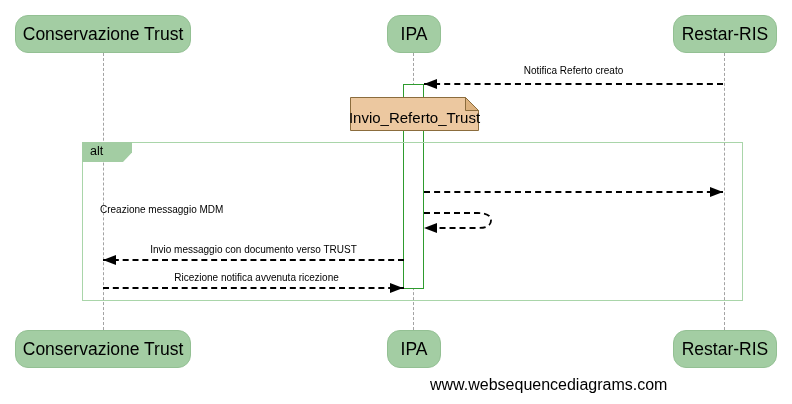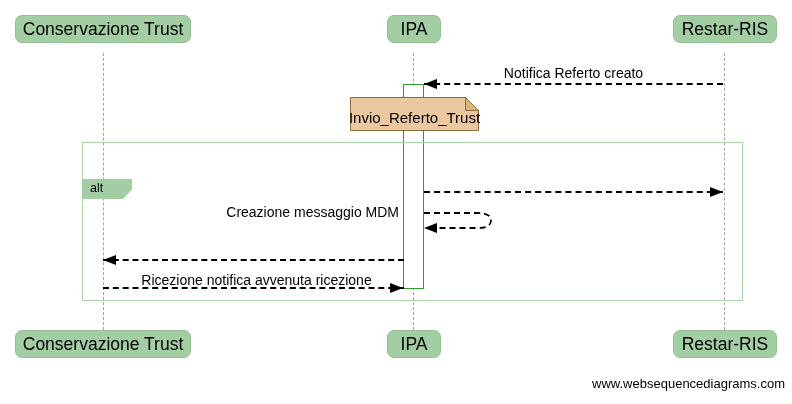--- a/index.html
+++ b/index.html
@@ -4,22 +4,22 @@
 <style>
   html,body { margin:0; padding:0; background:#fff; }
   .canvas {
     position:relative; width:792px; height:404px; background:#ffffff;
     font-family:"Liberation Sans", sans-serif; color:#000; overflow:hidden;
   }
   .lifeline {
     position:absolute; width:0; border-left:1px dashed #a3a3a3; z-index:1;
   }
   .actor {
-    position:absolute; height:28px; background:#a3cda3; border:1px solid #93c093;
-    border-radius:7px; display:flex; align-items:center; justify-content:center;
+    position:absolute; height:38px; background:#a3cda3; border:1px solid #93c093;
+    border-radius:13px; display:flex; align-items:center; justify-content:center;
     font-size:17.5px; z-index:4; box-sizing:border-box;
   }
   .activation {
     position:absolute; background:#ffffff; border:1.5px solid #2e9b2e;
     box-sizing:border-box; z-index:2;
   }
   .frame {
     position:absolute; border:1.5px solid #a9d5a9; box-sizing:border-box;
     z-index:3; background:transparent;
   }
@@ -27,55 +27,55 @@
     position:absolute; background:#a3cda3; z-index:4; font-size:12.5px;
     padding:2px 0 0 8px; box-sizing:border-box;
     clip-path:polygon(0 0,100% 0,100% 52%,82% 100%,0 100%);
   }
   .note { position:absolute; z-index:4; }
   .note-label {
     position:absolute; left:0; top:0; width:100%; height:100%;
     display:flex; align-items:center; justify-content:center; font-size:15px;
   }
   .msg-label {
-    position:absolute; font-size:14px; z-index:5; white-space:nowrap; line-height:1.15;
+    position:absolute; font-size:10px; z-index:5; white-space:nowrap; line-height:1.15;
   }
   .center { text-align:center; }
-  .right  { text-align:right; }
+  .right  { }
   .mline {
     position:absolute; height:0; border-top:2px dashed #000; z-index:5;
   }
   .ah-left {
     position:absolute; width:0; height:0; z-index:6;
     border-top:5px solid transparent; border-bottom:5px solid transparent;
     border-right:13px solid #000;
   }
   .ah-right {
     position:absolute; width:0; height:0; z-index:6;
     border-top:5px solid transparent; border-bottom:5px solid transparent;
     border-left:13px solid #000;
   }
   .selfloop { position:absolute; z-index:5; }
   .watermark {
-    position:absolute; font-size:13px; z-index:5; white-space:nowrap;
+    position:absolute; font-size:16px; z-index:5; white-space:nowrap;
   }
 </style>
 </head>
 <body>
 
 <div class="canvas">
 
   <div class="lifeline" style="left:103px; top:53px; height:277px;"></div>
   <div class="lifeline" style="left:413px; top:53px; height:277px;"></div>
   <div class="lifeline" style="left:724px; top:53px; height:277px;"></div>
 
   <div class="activation" style="left:403px; top:84px; width:21px; height:205px;"></div>
 
   <div class="frame" style="left:82px; top:142px; width:661px; height:159px;"></div>
-  <div class="frame-tab" style="left:82px; top:142px; width:50px; height:20px;margin-top:37px;">alt</div>
+  <div class="frame-tab" style="left:82px; top:142px; width:50px; height:20px;">alt</div>
 
   <div class="note" style="left:350px; top:97px; width:129px; height:40px;">
     <svg width="129" height="34" style="position:absolute;left:0;top:0;">
       <path d="M0.5 0.5 L115.5 0.5 L128.5 13.5 L128.5 33.5 L0.5 33.5 Z" fill="#ecc8a0" stroke="#8b6c3d" stroke-width="1"></path>
       <path d="M115.5 0.5 L115.5 13.5 L128.5 13.5 Z" fill="#dcb27f" stroke="#8b6c3d" stroke-width="1"></path>
     </svg>
     <div class="note-label">Invio_Referto_Trust</div>
   </div>
 
   <div class="msg-label center" style="left:424px; top:65px; width:299px;">Notifica Referto creato</div>
@@ -84,20 +84,21 @@
 
   <div class="mline" style="left:424px; top:191px; width:299px;"></div>
   <div class="ah-right" style="left:710px; top:187px;"></div>
 
   <div class="msg-label right" style="left:100px; top:204px; width:299px;">Creazione messaggio MDM</div>
   <svg class="selfloop" style="left:423px; top:205px;" width="80" height="30">
     <path d="M1 8 H55 Q68 8 68 15.5 Q68 23 55 23 H14" fill="none" stroke="#000" stroke-width="1.8" stroke-dasharray="6,4"></path>
     <polygon points="1,23 14,18 14,28" fill="#000"></polygon>
   </svg>
 
+  <div class="msg-label center" style="left:103px; top:244px; width:301px;">Invio messaggio con documento verso TRUST</div>
   <div class="mline" style="left:103px; top:259px; width:301px;"></div>
   <div class="ah-left" style="left:103px; top:255px;"></div>
 
   <div class="msg-label center" style="left:106px; top:272px; width:301px;">Ricezione notifica avvenuta ricezione</div>
   <div class="mline" style="left:103px; top:287px; width:301px;"></div>
   <div class="ah-right" style="left:390px; top:283px;"></div>
 
   <div class="actor" style="left:15px; top:15px; width:176px;">Conservazione Trust</div>
   <div class="actor" style="left:387px; top:15px; width:54px;">IPA</div>
   <div class="actor" style="left:673px; top:15px; width:104px;">Restar-RIS</div>

